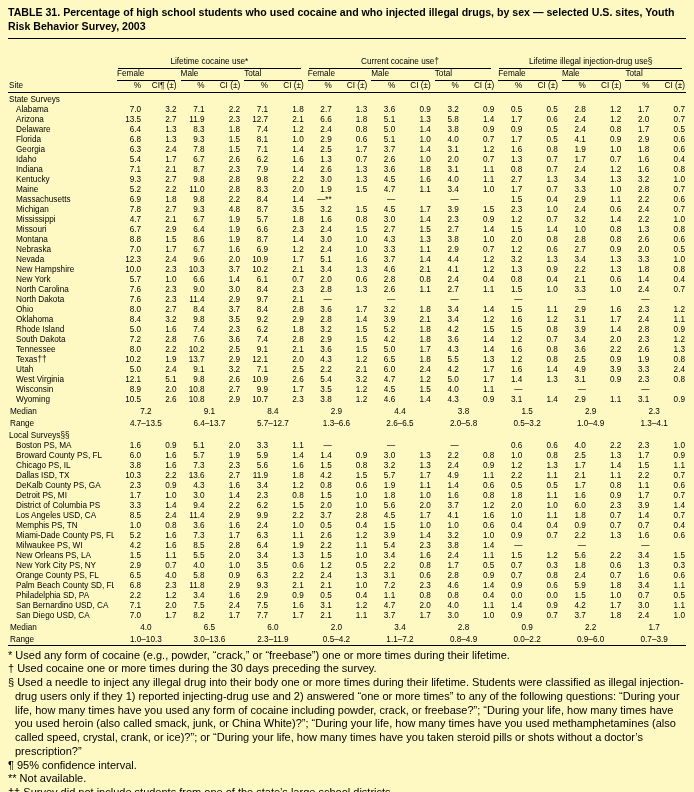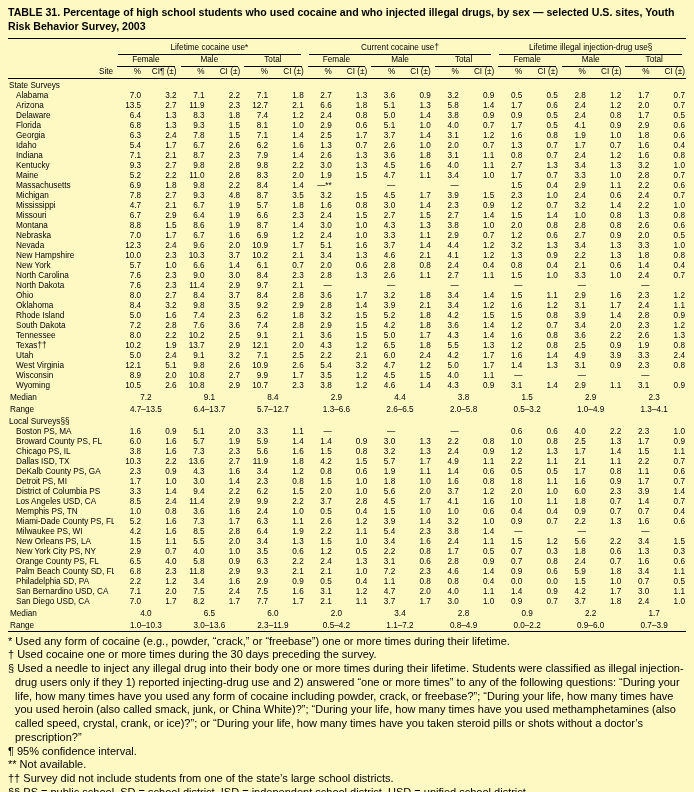--- a/index.html
+++ b/index.html
@@ -9,25 +9,25 @@
     font-family:"Liberation Sans", sans-serif;
   }
   .title { font-size:10.6px; font-weight:bold; line-height:1.3; margin:0 0 4px 0; }
   table { border-collapse:collapse; table-layout:fixed; width:678px; border-top:1px solid #000; }
   thead { border-bottom:1px solid #000; }
   tbody { border-bottom:1px solid #000; }
   th, td {
     font-size:8.2px; font-weight:normal; line-height:1.22;
     padding:0 1px; white-space:nowrap; vertical-align:bottom;
   }
-  th.grp { padding-top:4px;margin-top:39px; }
+  th.grp { padding-top:18px;margin-top:39px; }
   .grp-u { border-bottom:1px solid #000; text-align:center; margin:0 3px; padding-bottom:1px; }
-  .sub-u { border-bottom:1px solid #000; text-align:center; margin:0 2px; padding-bottom:1px; }
+  .sub-u { border-bottom:1px solid #000; text-align:left; margin:0 2px; padding-bottom:1px; }
   th.meas { text-align:right; padding-bottom:1px; }
-  th.site-head { text-align:right; vertical-align:bottom; padding-bottom:1px; }
+  th.site-head { text-align:left; vertical-align:bottom; padding-bottom:1px; }
   td.section-label { text-align:left; padding-top:2px; }
   td.site-cell { text-align:left; padding-left:8px; overflow:hidden; }
   td.pct-cell, td.ci-cell { text-align:right; }
   td.stat-cell { text-align:center; }
   td.stat-label { text-align:left; padding-left:2px; }
   tr.stat-row td { padding-top:2px; }
   .footnotes { margin-top:3px; width:678px; }
   .footnote {
     font-size:11px; line-height:1.25; color:#000;
     padding-left:7px; text-indent:-7px;

